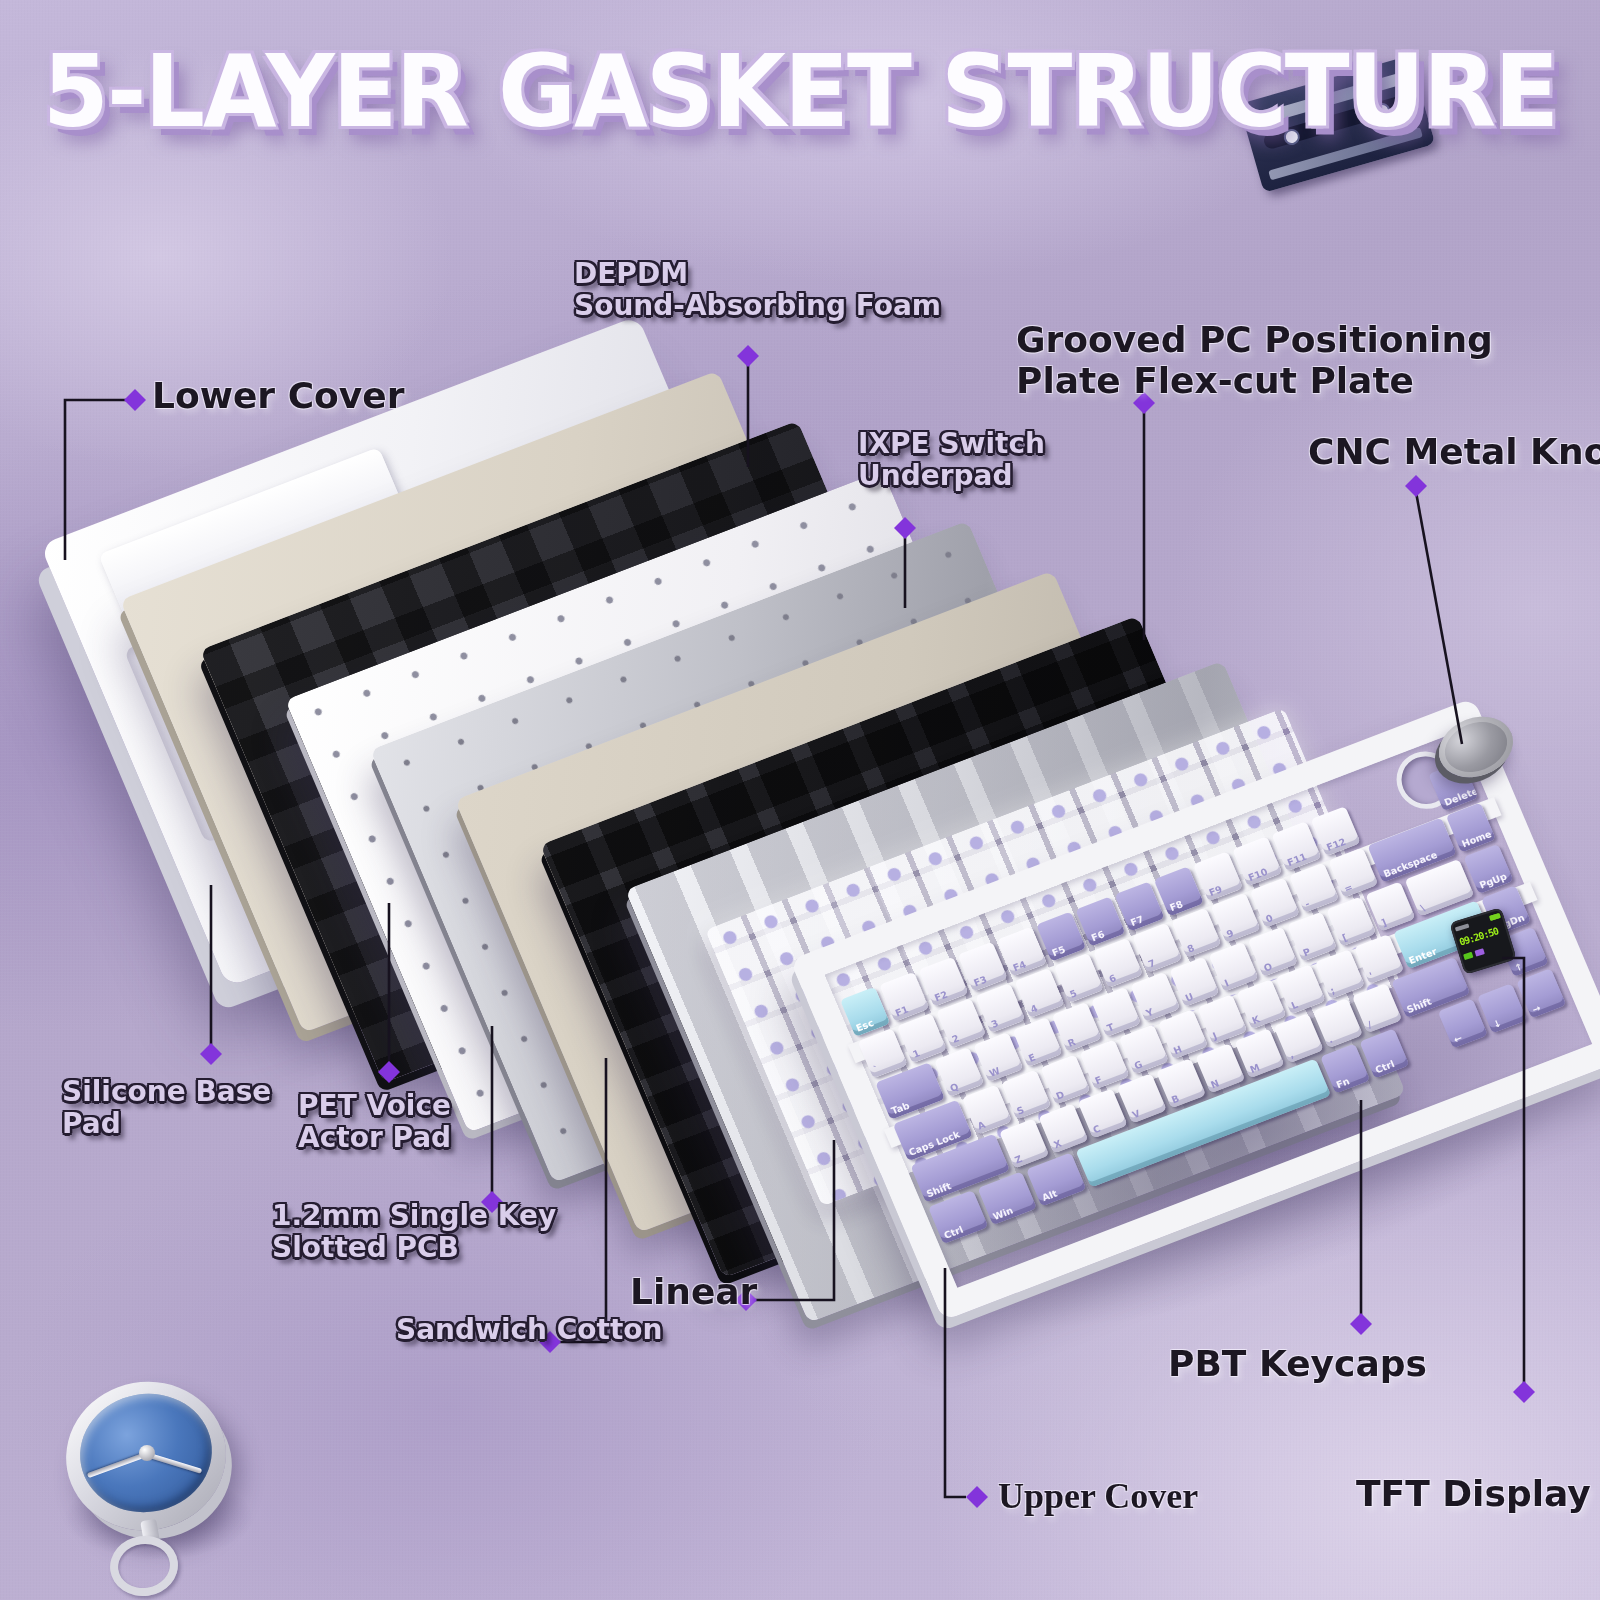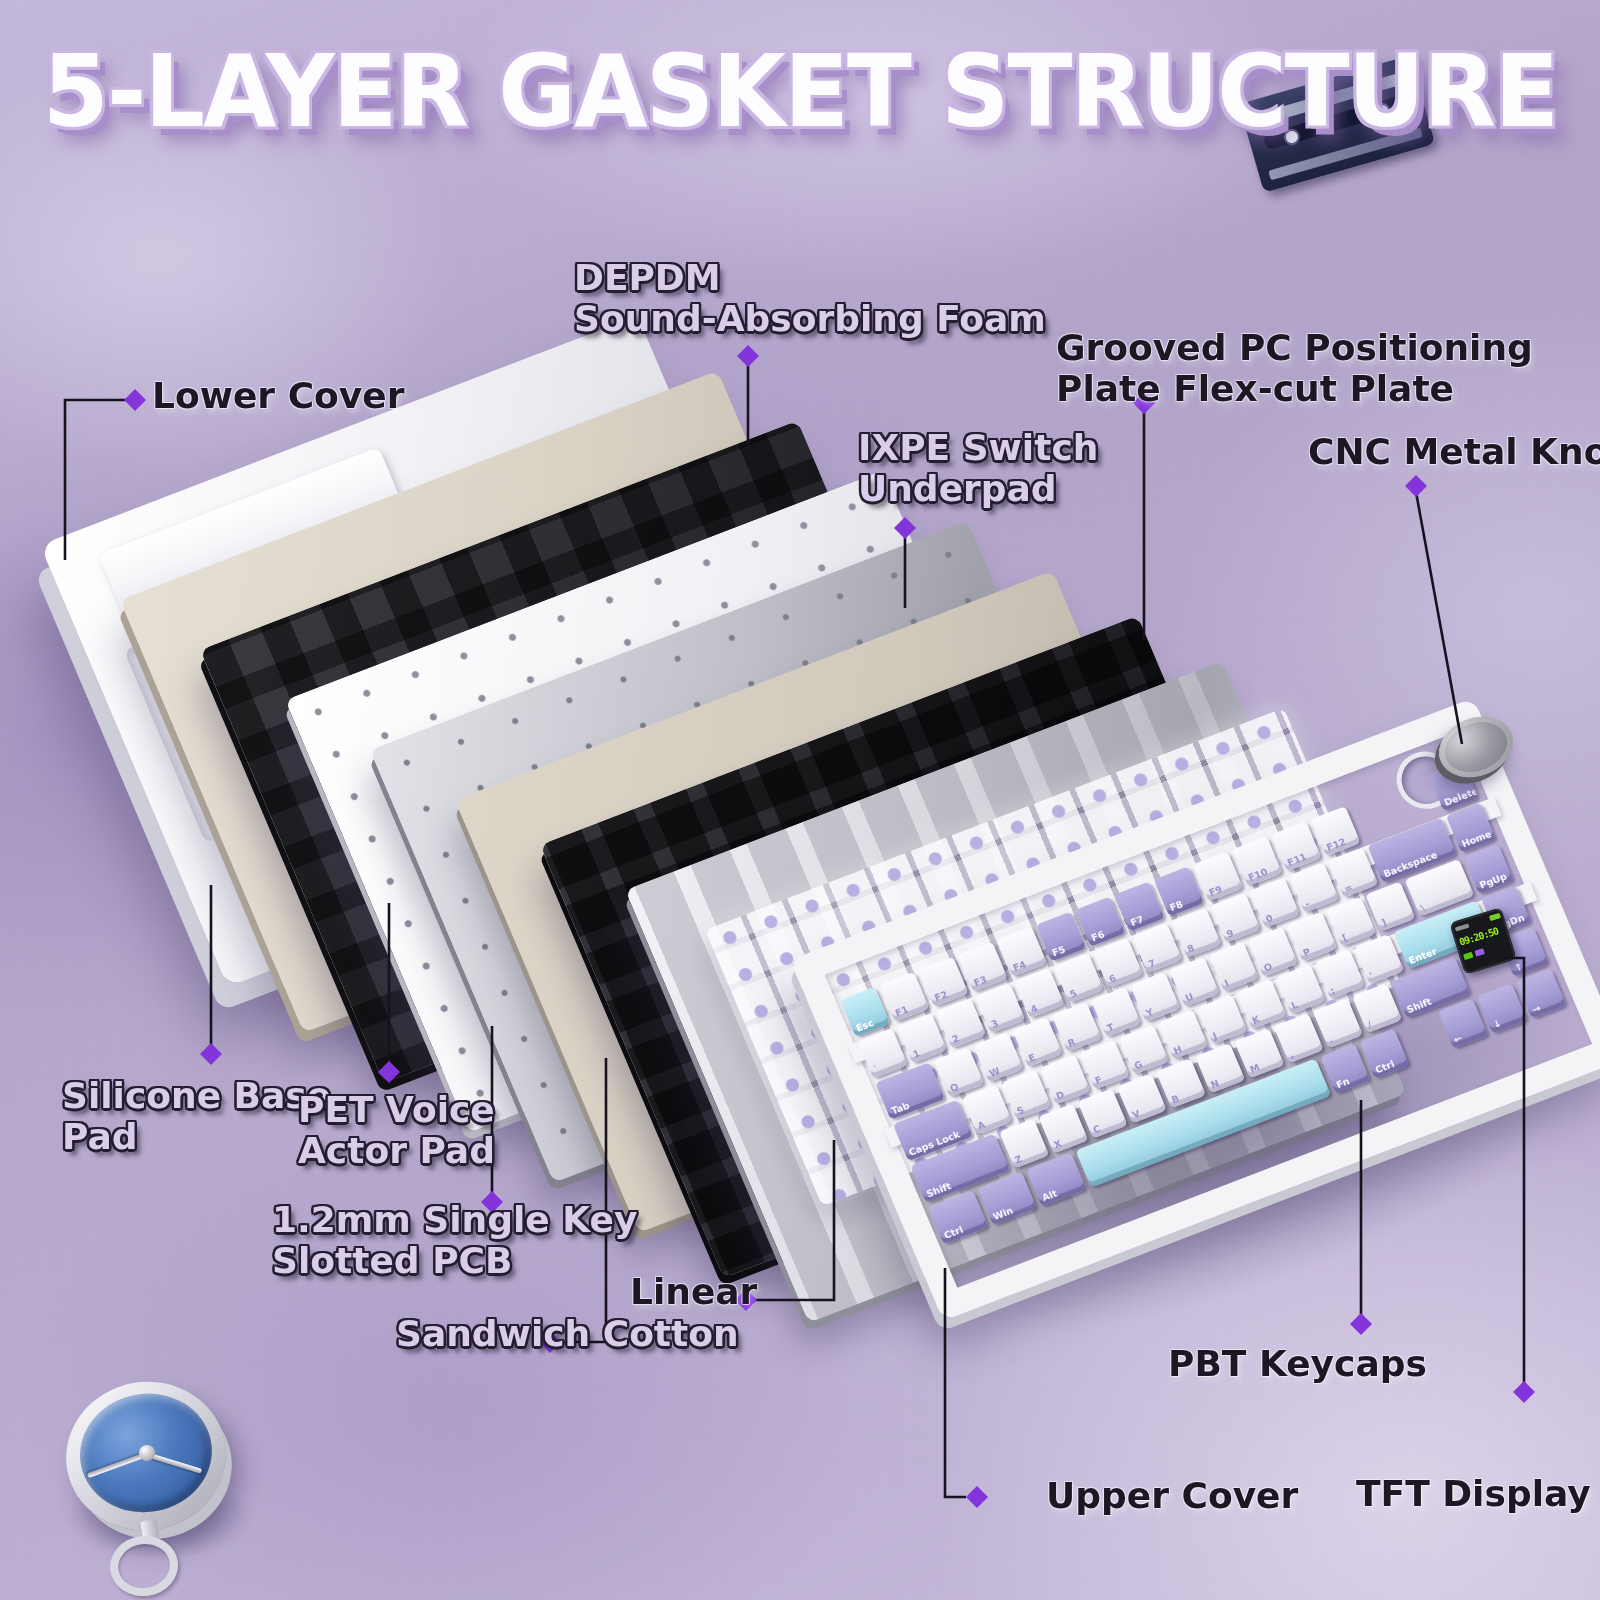--- a/index.html
+++ b/index.html
@@ -166,37 +166,37 @@
   .compass .ring{position:absolute;left:52px;top:158px;width:52px;height:44px;border-radius:50%;
     border:8px solid #d9d9e1;box-shadow:2px 3px 4px rgba(50,40,80,.35), inset 1px 2px 3px rgba(50,40,80,.3);transform:rotate(-8deg);}
   
   .overlay{position:absolute;inset:0;z-index:48;pointer-events:none;}
   
   .lbl{position:absolute;z-index:50;font-weight:700;line-height:1.13;white-space:nowrap;}
   .lbl span{display:block;}
   .l-dark{font-size:36px;color:#1c1722;
     text-shadow:-1px -1px 0 rgba(248,244,255,.5),1px -1px 0 rgba(248,244,255,.5),
       -1px 1px 0 rgba(248,244,255,.5),1px 1px 0 rgba(248,244,255,.5),3px 4px 6px rgba(255,255,255,.3);}
-  .l-light{font-size:36px;color:#d9cdea;
+  .l-light{font-size:28px;color:#d9cdea;
     text-shadow:-2px -2px 0 #251d31,2px -2px 0 #251d31,-2px 2px 0 #251d31,2px 2px 0 #251d31,
       0 -2.5px 0 #251d31,0 2.5px 0 #251d31,-2.5px 0 0 #251d31,2.5px 0 0 #251d31,
       5px 6px 5px rgba(22,15,35,.55);}
   .lb-lower   {left:152px;top:376px;}
   .lb-depdm   {left:574px;top:258px;}
   .lb-ixpe    {left:858px;top:428px;}
-  .lb-grooved {left:1056px;top:320px;margin-top:8px;}
+  .lb-grooved {left:1016px;top:320px;}
   .lb-cnc     {left:1308px;top:432px;}
   .lb-silicone{left:62px;top:1076px;}
   .lb-pet     {left:298px;top:1090px;}
   .lb-pcb     {left:272px;top:1200px;}
   .lb-poron   {left:396px;top:1314px;}
   .lb-linear  {left:630px;top:1272px;}
   .lb-pbt     {left:1168px;top:1344px;}
   .lb-tft     {left:1356px;top:1474px;}
-  .lb-upper   {left:1046px;top:1476px;}
+  .lb-upper   {left:998px;top:1476px;font-family:Liberation Serif, serif;}
 </style>
 </head>
 <body>
 
 <div class="bg"></div>
 <div class="bg-grain"></div>
 
 <div class="cassette">
   <div class="stripe1"></div>
   <div class="stripe2"></div>

